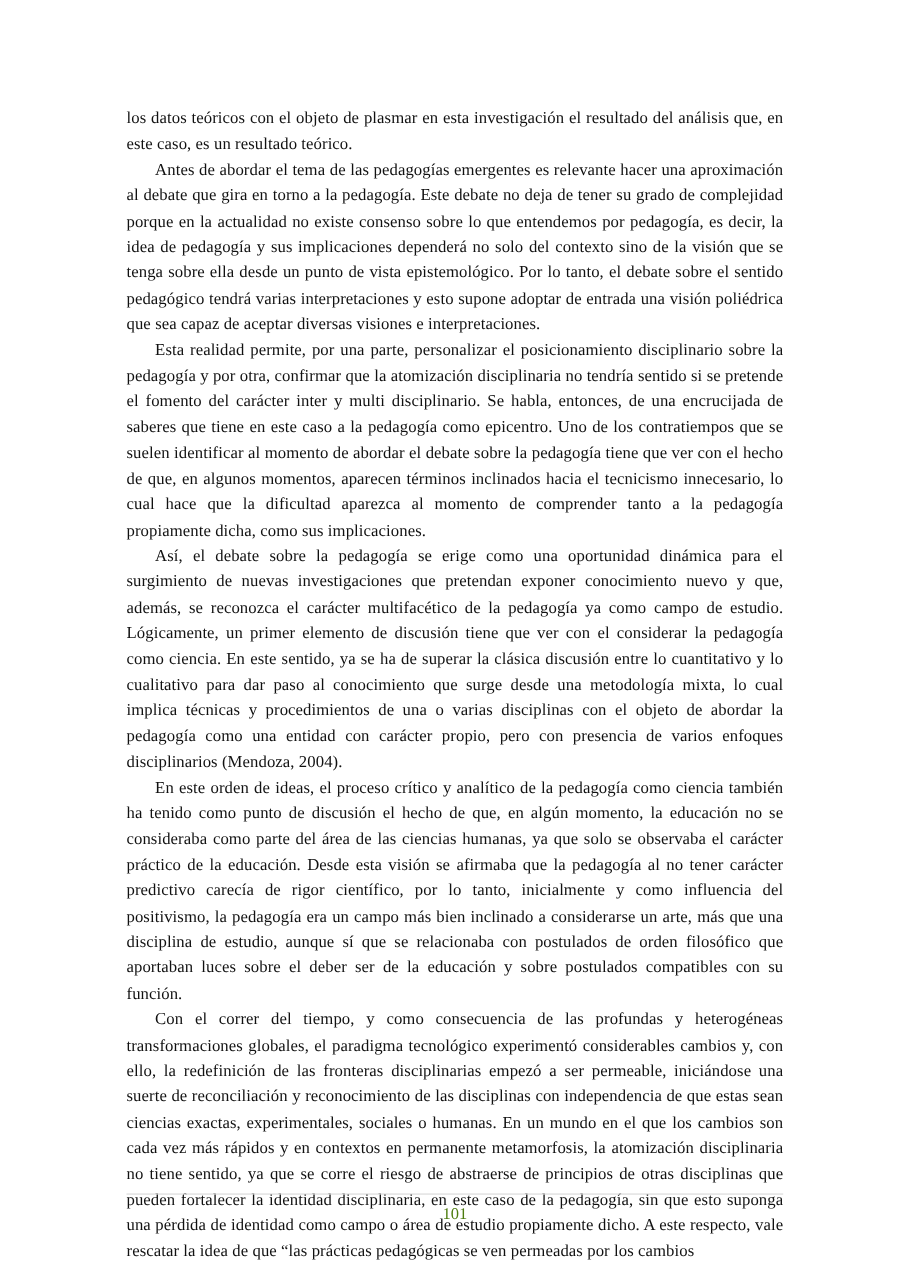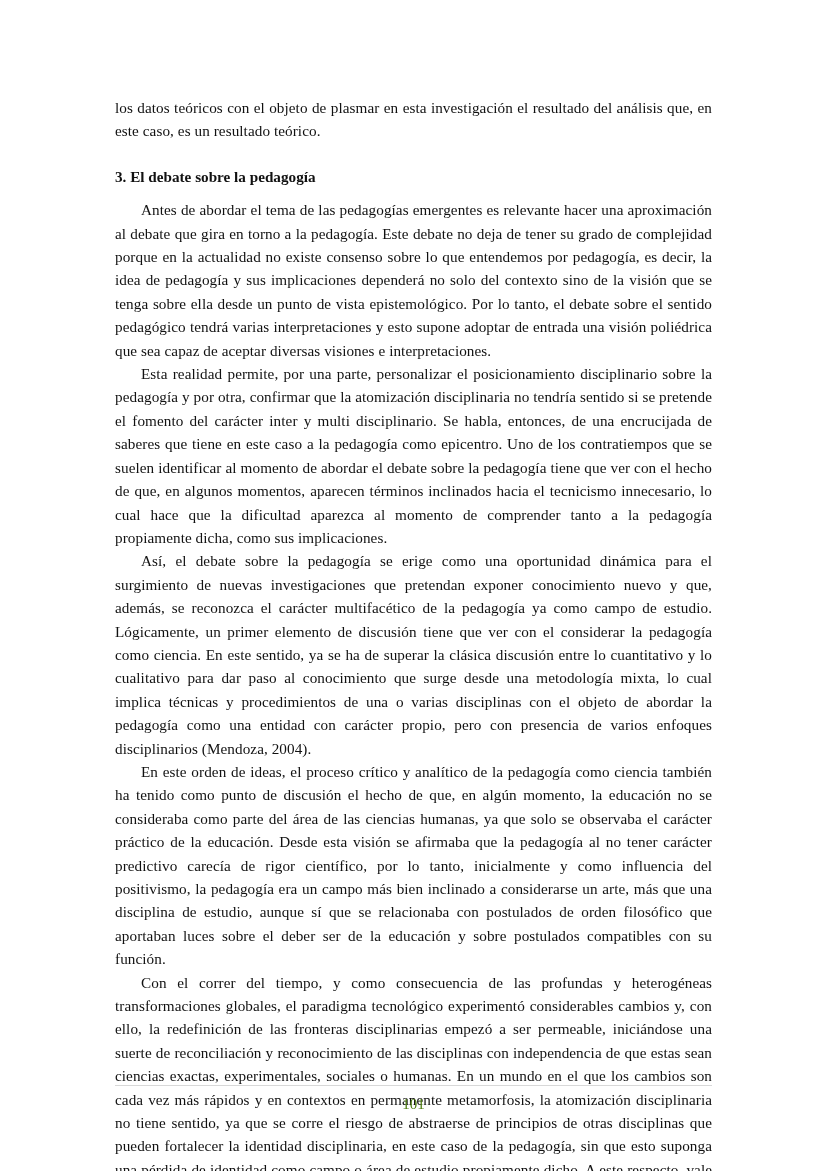--- a/index.html
+++ b/index.html
@@ -96,21 +96,20 @@
 </style>
 </head>
 <body>
 
 <div class="page">
 
   <div class="content">
 
     <p class="para flush">los datos teóricos con el objeto de plasmar en esta investigación el resultado del análisis que, en este caso, es un resultado teórico.</p>
 
-    <h2 class="section-heading">3. El debate sobre la pedagogía</h2>
 
     <p class="para indent">Antes de abordar el tema de las pedagogías emergentes es relevante hacer una aproximación al debate que gira en torno a la pedagogía. Este debate no deja de tener su grado de complejidad porque en la actualidad no existe consenso sobre lo que entendemos por pedagogía, es decir, la idea de pedagogía y sus implicaciones dependerá no solo del contexto sino de la visión que se tenga sobre ella desde un punto de vista epistemológico. Por lo tanto, el debate sobre el sentido pedagógico tendrá varias interpretaciones y esto supone adoptar de entrada una visión poliédrica que sea capaz de aceptar diversas visiones e interpretaciones.</p>
 
     <p class="para indent">Esta realidad permite, por una parte, personalizar el posicionamiento disciplinario sobre la pedagogía y por otra, confirmar que la atomización disciplinaria no tendría sentido si se pretende el fomento del carácter inter y multi disciplinario. Se habla, entonces, de una encrucijada de saberes que tiene en este caso a la pedagogía como epicentro. Uno de los contratiempos que se suelen identificar al momento de abordar el debate sobre la pedagogía tiene que ver con el hecho de que, en algunos momentos, aparecen términos inclinados hacia el tecnicismo innecesario, lo cual hace que la dificultad aparezca al momento de comprender tanto a la pedagogía propiamente dicha, como sus implicaciones.</p>
 
     <p class="para indent">Así, el debate sobre la pedagogía se erige como una oportunidad dinámica para el surgimiento de nuevas investigaciones que pretendan exponer conocimiento nuevo y que, además, se reconozca el carácter multifacético de la pedagogía ya como campo de estudio. Lógicamente, un primer elemento de discusión tiene que ver con el considerar la pedagogía como ciencia. En este sentido, ya se ha de superar la clásica discusión entre lo cuantitativo y lo cualitativo para dar paso al conocimiento que surge desde una metodología mixta, lo cual implica técnicas y procedimientos de una o varias disciplinas con el objeto de abordar la pedagogía como una entidad con carácter propio, pero con presencia de varios enfoques disciplinarios (Mendoza, 2004).</p>
 
     <p class="para indent">En este orden de ideas, el proceso crítico y analítico de la pedagogía como ciencia también ha tenido como punto de discusión el hecho de que, en algún momento, la educación no se consideraba como parte del área de las ciencias humanas, ya que solo se observaba el carácter práctico de la educación. Desde esta visión se afirmaba que la pedagogía al no tener carácter predictivo carecía de rigor científico, por lo tanto, inicialmente y como influencia del positivismo, la pedagogía era un campo más bien inclinado a considerarse un arte, más que una disciplina de estudio, aunque sí que se relacionaba con postulados de orden filosófico que aportaban luces sobre el deber ser de la educación y sobre postulados compatibles con su función.</p>
 
     <p class="para indent">Con el correr del tiempo, y como consecuencia de las profundas y heterogéneas transformaciones globales, el paradigma tecnológico experimentó considerables cambios y, con ello, la redefinición de las fronteras disciplinarias empezó a ser permeable, iniciándose una suerte de reconciliación y reconocimiento de las disciplinas con independencia de que estas sean ciencias exactas, experimentales, sociales o humanas. En un mundo en el que los cambios son cada vez más rápidos y en contextos en permanente metamorfosis, la atomización disciplinaria no tiene sentido, ya que se corre el riesgo de abstraerse de principios de otras disciplinas que pueden fortalecer la identidad disciplinaria, en este caso de la pedagogía, sin que esto suponga una pérdida de identidad como campo o área de estudio propiamente dicho. A este respecto, vale rescatar la idea de que “las prácticas pedagógicas se ven permeadas por los cambios</p>

